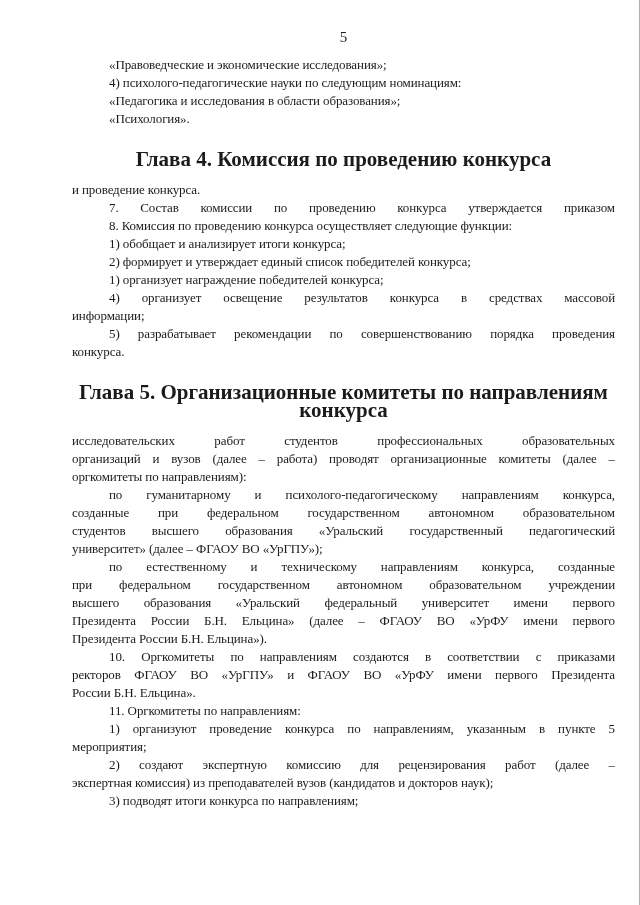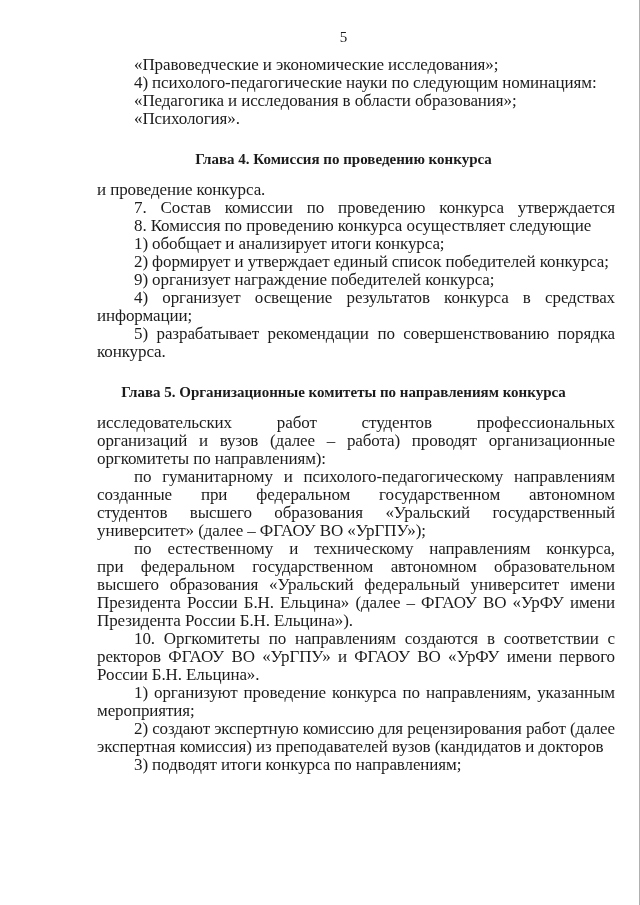--- a/index.html
+++ b/index.html
@@ -16,38 +16,37 @@
     padding:28px 25px 0 72px; 
   }
   .pageno{
     text-align:center;
     font-size:15px;
     line-height:18px;
     margin-bottom:10px;
   }
   .para{margin:0;}
   .ln{
-    font-size:17px;
+    font-size:13px;
     line-height:18px;
     height:18px;
     overflow:hidden;
     letter-spacing:-0.1px;
     text-align:left;
     white-space:normal;
-    margin-left:25px;
   }
   
   .just{
     text-align:justify;
     text-align-last:justify;
   }
   
   .ind{padding-left:37px;}
   .chapter{
-    font-size:15px;
+    font-size:21px;
     line-height:18px;
     font-weight:bold;
     text-align:center;
     margin:22px 0 13px 0;
   }
   
   .edge-right{
     position:absolute;
     top:0;right:0;
     width:1px;height:905px;
@@ -73,21 +72,21 @@
         <div class="ln">и проведение конкурса.</div>
         <div class="para"></div>
         <div class="ln ind just">7. Состав комиссии по проведению конкурса утверждается приказом</div>
         <div class="para"></div>
         <div class="ln ind">8. Комиссия по проведению конкурса осуществляет следующие функции:</div>
         <div class="para"></div>
         <div class="ln ind">1) обобщает и анализирует итоги конкурса;</div>
         <div class="para"></div>
         <div class="ln ind">2) формирует и утверждает единый список победителей конкурса;</div>
         <div class="para"></div>
-        <div class="ln ind">9) организует награждение победителей конкурса;</div>
+        <div class="ln ind">1) организует награждение победителей конкурса;</div>
         <div class="para"></div>
         <div class="ln ind just">4) организует освещение результатов конкурса в средствах массовой</div>
         <div class="ln">информации;</div>
         <div class="para"></div>
         <div class="ln ind just">5) разрабатывает рекомендации по совершенствованию порядка проведения</div>
         <div class="ln">конкурса.</div>
         <div class="para"></div>
         <div class="chapter">Глава 5. Организационные комитеты по направлениям конкурса</div>
         <div class="ln just">исследовательских работ студентов профессиональных образовательных</div>
         <div class="ln just">организаций и вузов (далее – работа) проводят организационные комитеты (далее –</div>
@@ -101,20 +100,21 @@
         <div class="ln ind just">по естественному и техническому направлениям конкурса, созданные</div>
         <div class="ln just">при федеральном государственном автономном образовательном учреждении</div>
         <div class="ln just">высшего образования «Уральский федеральный университет имени первого</div>
         <div class="ln just">Президента России Б.Н. Ельцина» (далее – ФГАОУ ВО «УрФУ имени первого</div>
         <div class="ln">Президента России Б.Н. Ельцина»).</div>
         <div class="para"></div>
         <div class="ln ind just">10. Оргкомитеты по направлениям создаются в соответствии с приказами</div>
         <div class="ln just">ректоров ФГАОУ ВО «УрГПУ» и ФГАОУ ВО «УрФУ имени первого Президента</div>
         <div class="ln">России Б.Н. Ельцина».</div>
         <div class="para"></div>
+        <div class="ln ind">11. Оргкомитеты по направлениям:</div>
         <div class="para"></div>
         <div class="ln ind just">1) организуют проведение конкурса по направлениям, указанным в пункте 5</div>
         <div class="ln">мероприятия;</div>
         <div class="para"></div>
         <div class="ln ind just">2) создают экспертную комиссию для рецензирования работ (далее –</div>
         <div class="ln">экспертная комиссия) из преподавателей вузов (кандидатов и докторов наук);</div>
         <div class="para"></div>
         <div class="ln ind">3) подводят итоги конкурса по направлениям;</div>
         <div class="para"></div>
       </main>

